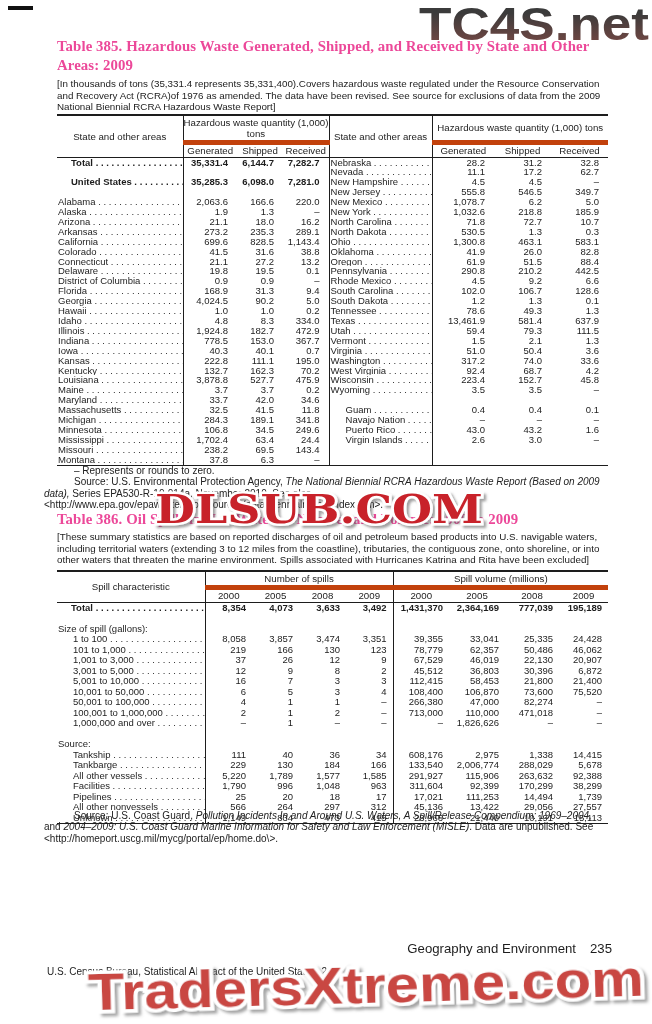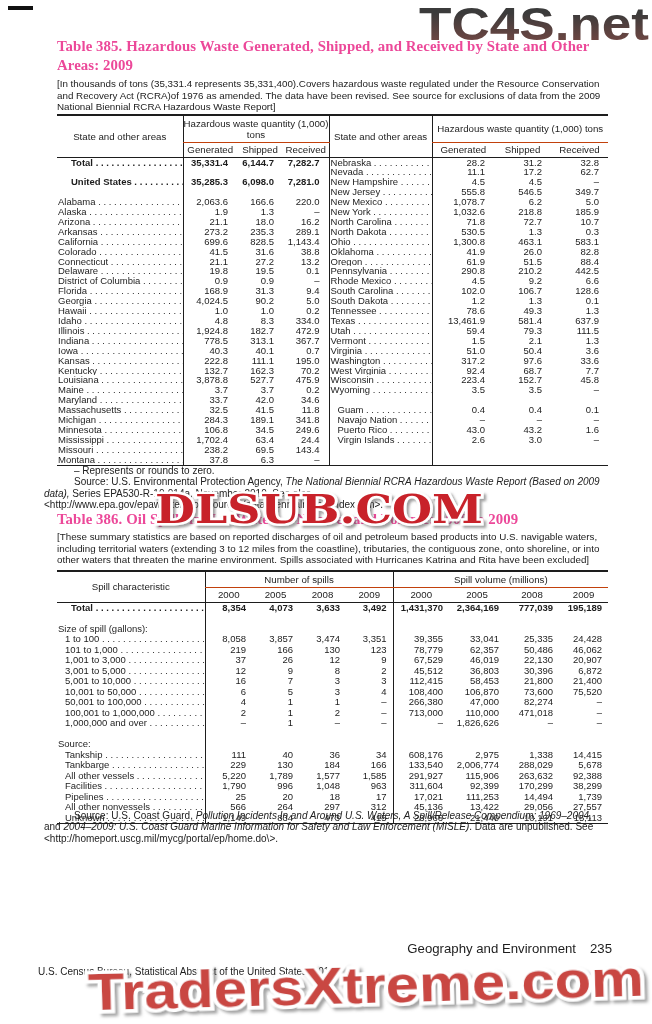--- a/index.html
+++ b/index.html
@@ -25,42 +25,42 @@
   table { border-collapse:collapse; table-layout:fixed; width:551px; }
   #t385 { position:absolute; left:57px; top:114px; border-top:2px solid #1d1d1d; border-bottom:1.8px solid #1d1d1d; }
   #t386 { position:absolute; left:57px; top:570px; border-top:2px solid #1d1d1d; border-bottom:1.8px solid #1d1d1d; }
 
   th { font-weight:normal; font-size:9.7px; text-align:center; vertical-align:middle; color:#1d1d1d; }
   #t385 thead tr.r1 th { height:27px; }
   #t385 thead tr.r2 th { height:15px;margin-left:32px; }
   #t386 thead tr.r1 th { height:16px; }
   #t386 thead tr.r2 th { height:15px; }
   thead tr.r2 th, th.rsp { border-bottom:1.2px solid #1d1d1d; }
-  th.grp { border-bottom:1px solid #c2410c; }
+  th.grp { border-bottom:5px solid #c2410c; }
 
   td { font-size:9.5px; line-height:9.9px; height:9.9px; padding:0; vertical-align:bottom; }
   #t386 td { line-height:10.5px; height:10.5px; }
   .num { text-align:right; padding-right:9px; font-variant-numeric:tabular-nums; white-space:nowrap; }
   #t386 .num { padding-right:6px; }
   .lbl { overflow:hidden; white-space:nowrap; padding-left:1px; }
   .ldr::after { content:" . . . . . . . . . . . . . . . . . . . . . . . . . . . . . . . . . . . . . ."; }
   .b { font-weight:bold; }
   .tu { padding-left:14px; }
-  .ind { padding-left:8px; }
+  .ind { padding-left:16px; }
   .bl { border-left:1px solid #1d1d1d; }
   tr.gap td { height:4px; line-height:4px; }
 
   .notes { position:absolute; left:44px; width:567px; font-size:10px; line-height:11.4px; color:#222; }
   .notes-385 { top:465px; }
   .notes-386 { top:810px; }
   .notes p.indented { text-indent:30px; }
 
   .footer-section { position:absolute; right:40px; top:941px; font-size:13.2px; color:#1d1d1d; }
   .footer-section .pgno { margin-left:14px; }
-  .footer-credit { position:absolute; left:38px; top:966px; font-size:10px; color:#1d1d1d; }
+  .footer-credit { position:absolute; left:47px; top:966px; font-size:10px; color:#1d1d1d; }
 </style>
 </head>
 <body>
 
 <div class="page">
 
   <div class="scan-mark"></div>
 
   <h1 class="title title-385">Table 385. Hazardous Waste Generated, Shipped, and Received by State and Other Areas: 2009</h1>
   <p class="headnote headnote-385">[In thousands of tons (35,331.4 represents 35,331,400).Covers hazardous waste regulated under the Resource Conservation and Recovery Act (RCRA)of 1976 as amended. The data have been revised. See source for exclusions of data from the 2009 National Biennial RCRA Hazardous Waste Report]</p>
@@ -269,21 +269,21 @@
           <td class="num">182.7</td>
           <td class="num">472.9</td>
           <td class="lbl ldr bl">Utah</td>
           <td class="num bl">59.4</td>
           <td class="num">79.3</td>
           <td class="num">111.5</td>
         </tr>
         <tr>
           <td class="lbl ldr">Indiana</td>
           <td class="num bl">778.5</td>
-          <td class="num">313.1</td>
+          <td class="num">153.0</td>
           <td class="num">367.7</td>
           <td class="lbl ldr bl">Vermont</td>
           <td class="num bl">1.5</td>
           <td class="num">2.1</td>
           <td class="num">1.3</td>
         </tr>
         <tr>
           <td class="lbl ldr">Iowa</td>
           <td class="num bl">40.3</td>
           <td class="num">40.1</td>
@@ -293,32 +293,32 @@
           <td class="num">50.4</td>
           <td class="num">3.6</td>
         </tr>
         <tr>
           <td class="lbl ldr">Kansas</td>
           <td class="num bl">222.8</td>
           <td class="num">111.1</td>
           <td class="num">195.0</td>
           <td class="lbl ldr bl">Washington</td>
           <td class="num bl">317.2</td>
-          <td class="num">97.6</td>
+          <td class="num">74.0</td>
           <td class="num">33.6</td>
         </tr>
         <tr>
           <td class="lbl ldr">Kentucky</td>
           <td class="num bl">132.7</td>
           <td class="num">162.3</td>
           <td class="num">70.2</td>
           <td class="lbl ldr bl">West Virginia</td>
           <td class="num bl">92.4</td>
           <td class="num">68.7</td>
-          <td class="num">7.7</td>
+          <td class="num">4.2</td>
         </tr>
         <tr>
           <td class="lbl ldr">Louisiana</td>
           <td class="num bl">3,878.8</td>
           <td class="num">527.7</td>
           <td class="num">475.9</td>
           <td class="lbl ldr bl">Wisconsin</td>
           <td class="num bl">223.4</td>
           <td class="num">152.7</td>
           <td class="num">45.8</td>

